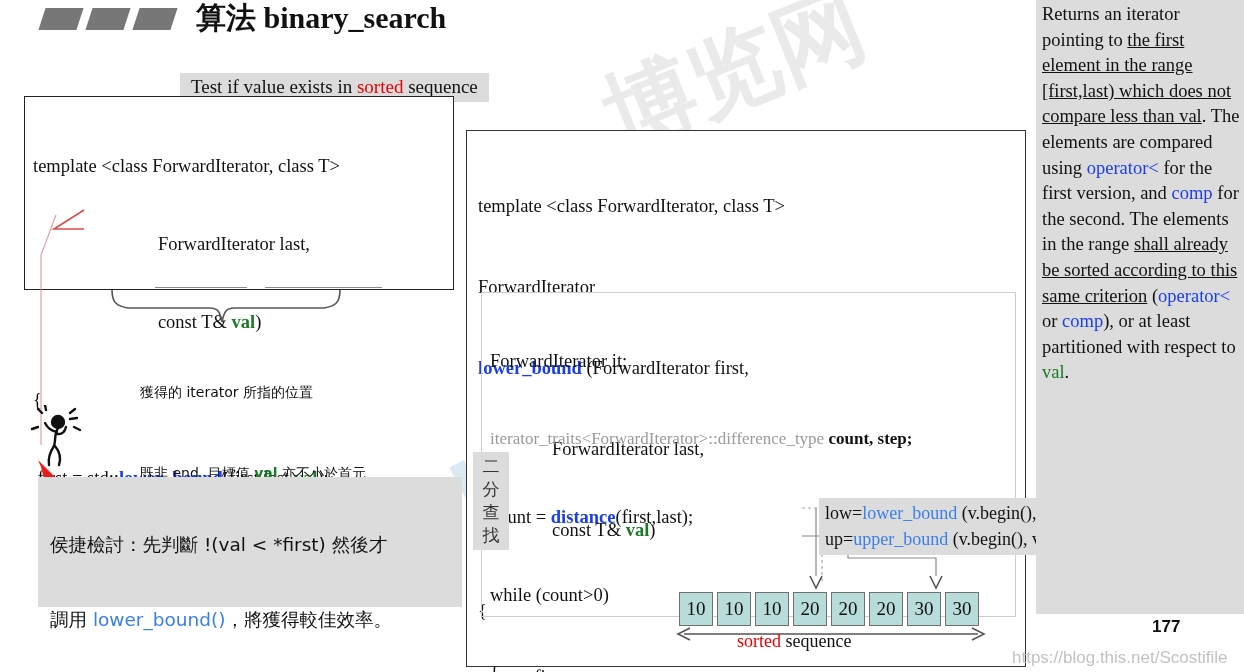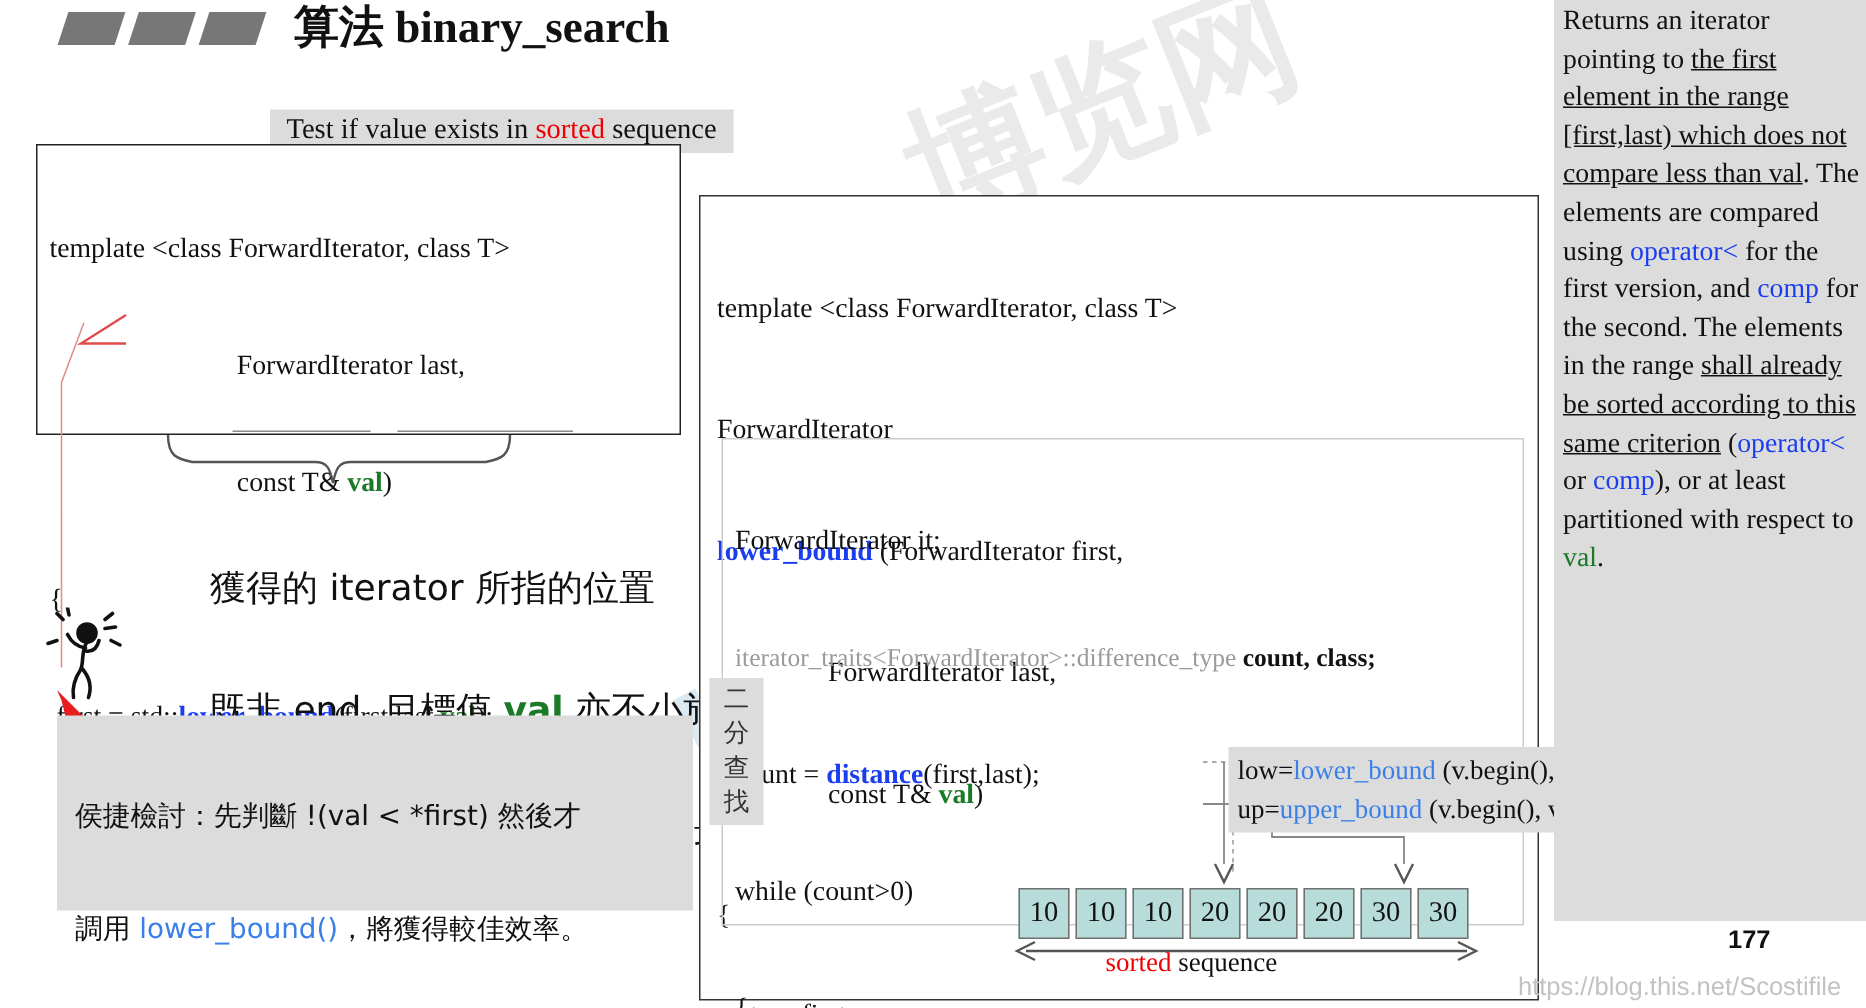--- a/index.html
+++ b/index.html
@@ -33,21 +33,21 @@
   #left-box{left:24px;top:96px;width:430px;height:194px;border:1px solid #222;
     background:#fff;box-sizing:border-box;}
   #left-code{left:33px;top:101px;width:420px;font-size:18.5px;line-height:26px;
     white-space:pre;}
   #left-code .ln{display:block;height:26px;}
 
   
   .uline{position:absolute;height:0;border-top:1.4px solid #8a8a8a;}
   
   #brace-svg{left:110px;top:288px;}
-  #left-note{left:140px;top:325px;font-size:24px;line-height:27px;
+  #left-note{left:140px;top:325px;font-size:14px;line-height:27px;
     font-family:"DejaVu Sans","Liberation Sans",sans-serif;white-space:pre;}
   #left-note .ln{display:block;}
 
   
   #red-caret{left:48px;top:208px;}
   #red-line{left:36px;top:215px;}
   #stick{left:30px;top:405px;}
 
   
   #hou-box{left:38px;top:477px;width:424px;height:130px;background:#dcdcdc;}
@@ -188,21 +188,21 @@
   <span class="ln"><span class="blue b">lower_bound</span><span> (ForwardIterator first,</span></span>
   <span class="ln">                ForwardIterator last,</span>
   <span class="ln"><span>                const T&amp; </span><span class="green b">val</span><span>)</span></span>
   <span class="ln">{</span>
 </div>
 
 <div class="abs" id="mid-inner"></div>
 
 <div class="abs" id="mid-body">
   <span class="ln">ForwardIterator it;</span>
-  <span class="ln small"><span class="gray">iterator_traits&lt;ForwardIterator&gt;::difference_type </span><span class="b">count, class;</span></span>
+  <span class="ln small"><span class="gray">iterator_traits&lt;ForwardIterator&gt;::difference_type </span><span class="b">count, step;</span></span>
   <span class="ln"><span>count = </span><span class="blue b">distance</span><span>(first,last);</span></span>
   <span class="ln">while (count&gt;0)</span>
   <span class="ln">{</span>
   
   
   
   
   
   
   

